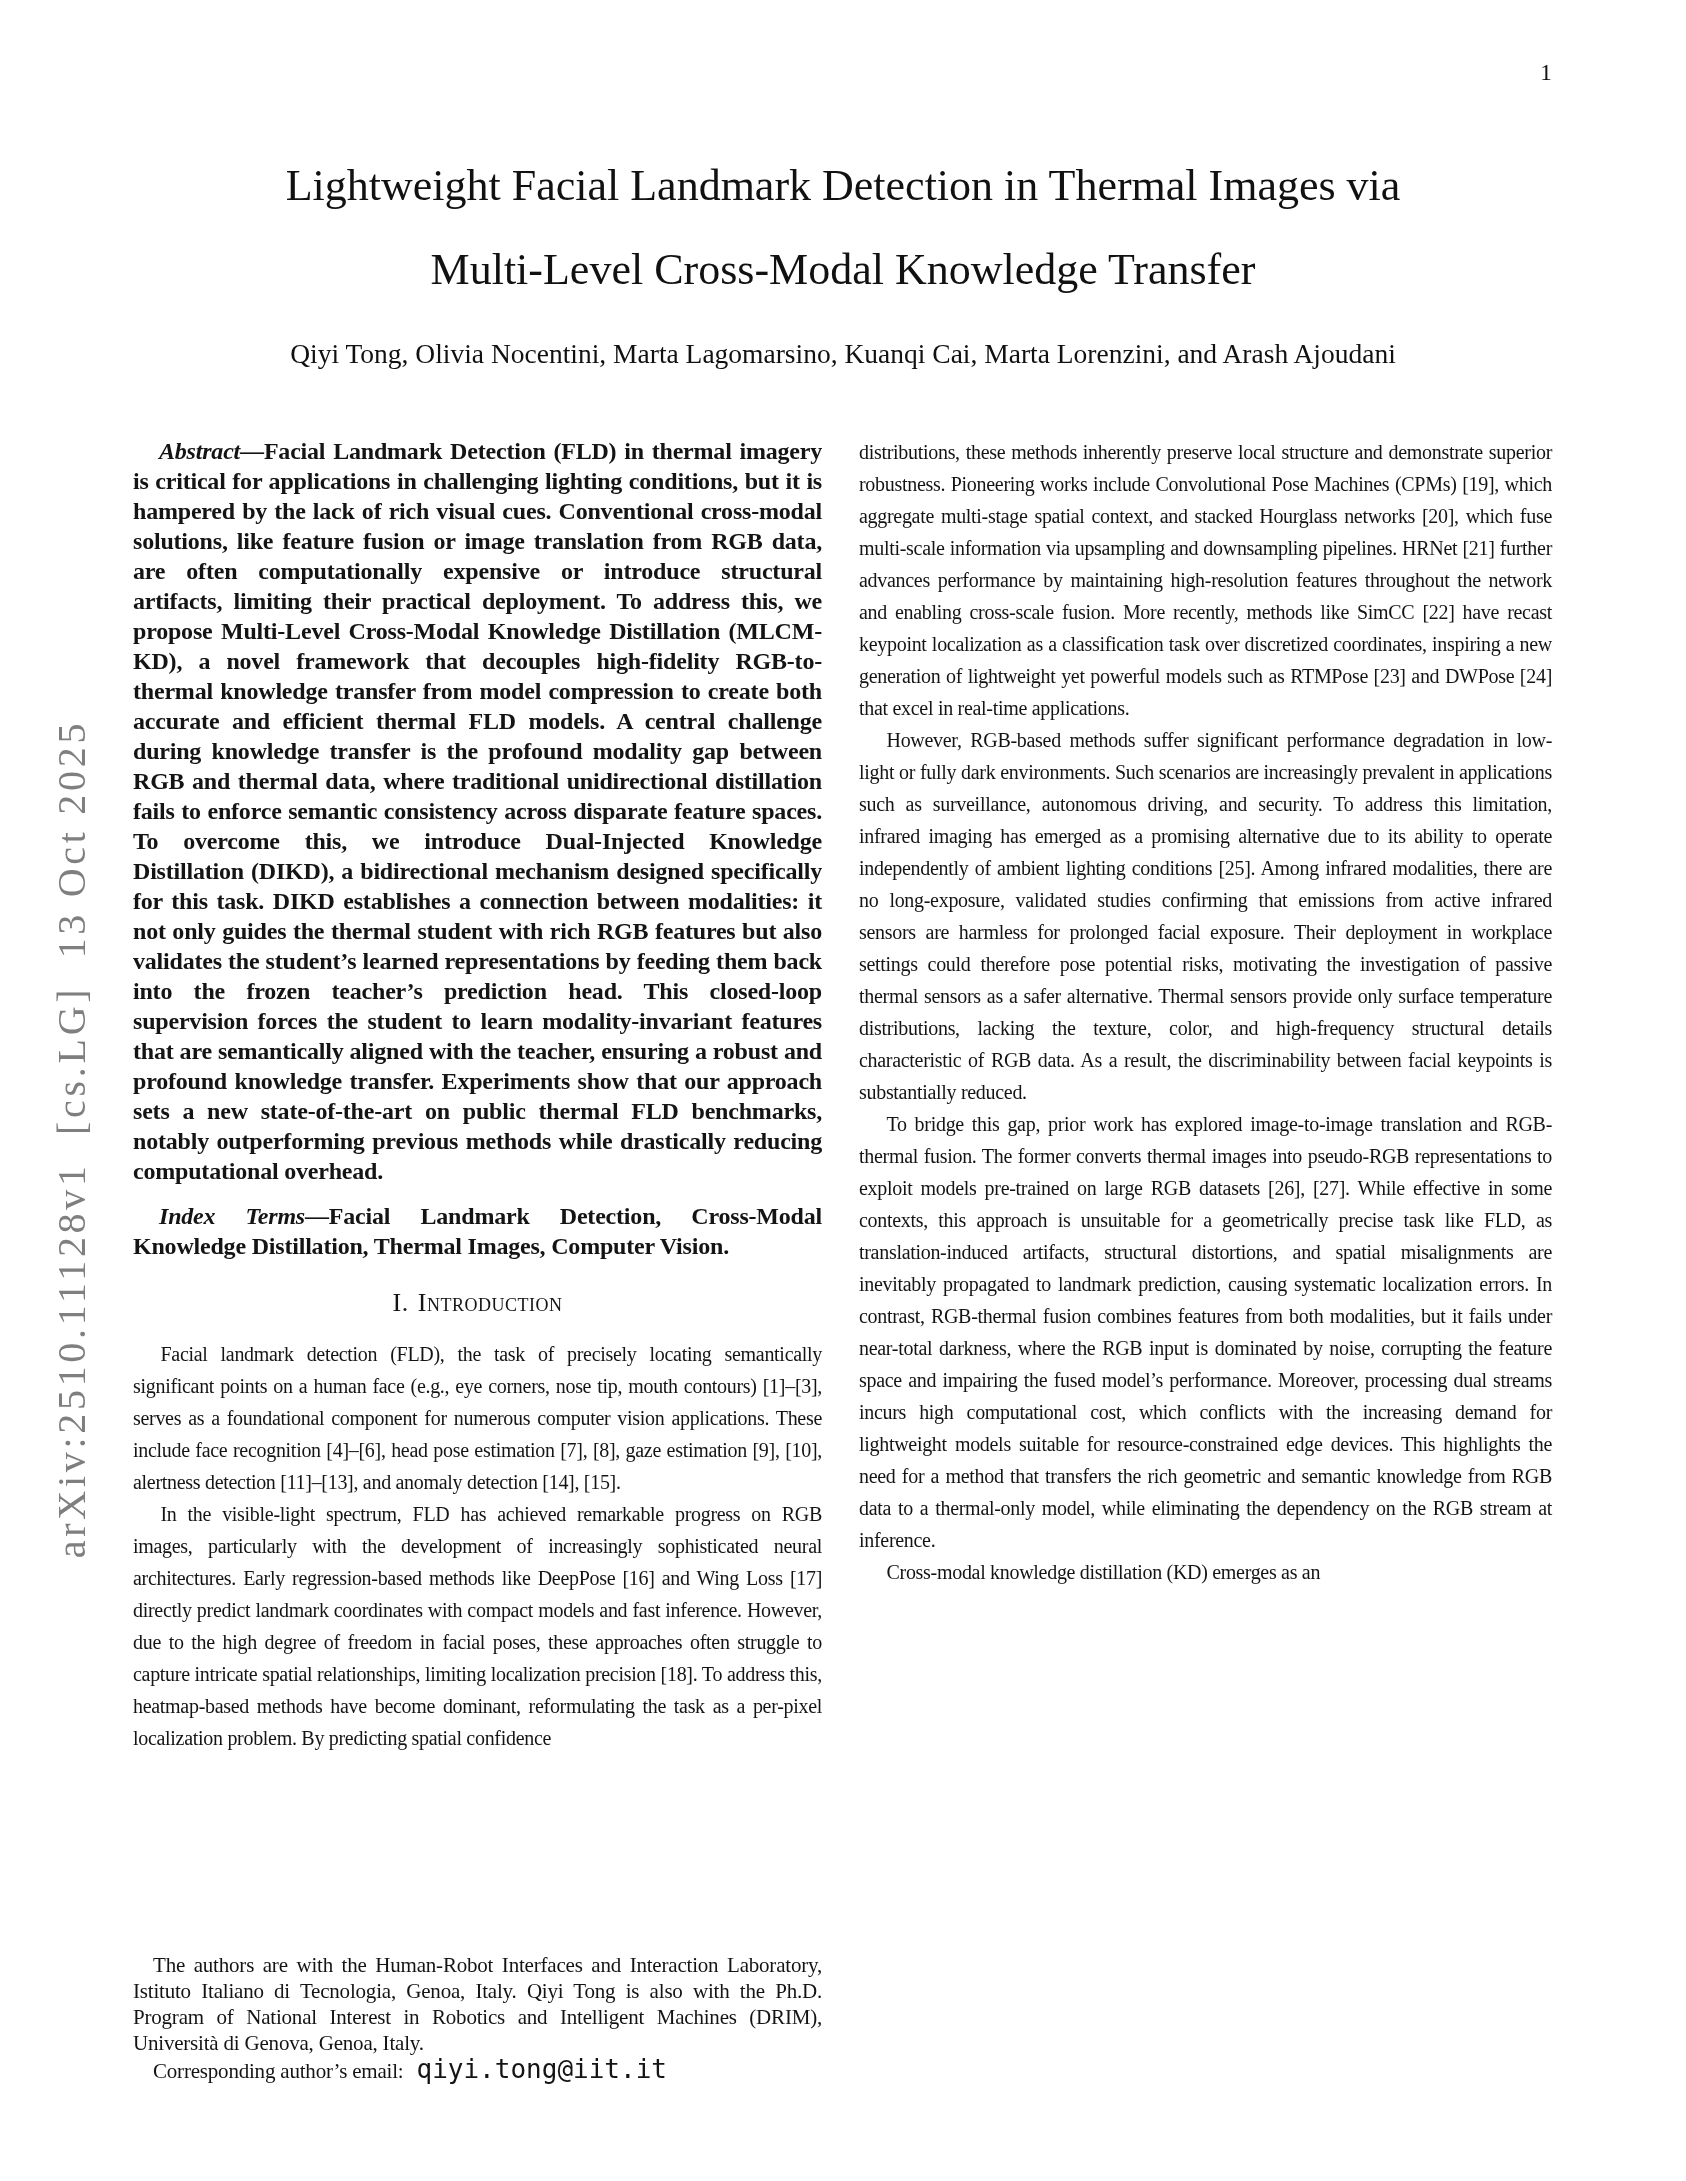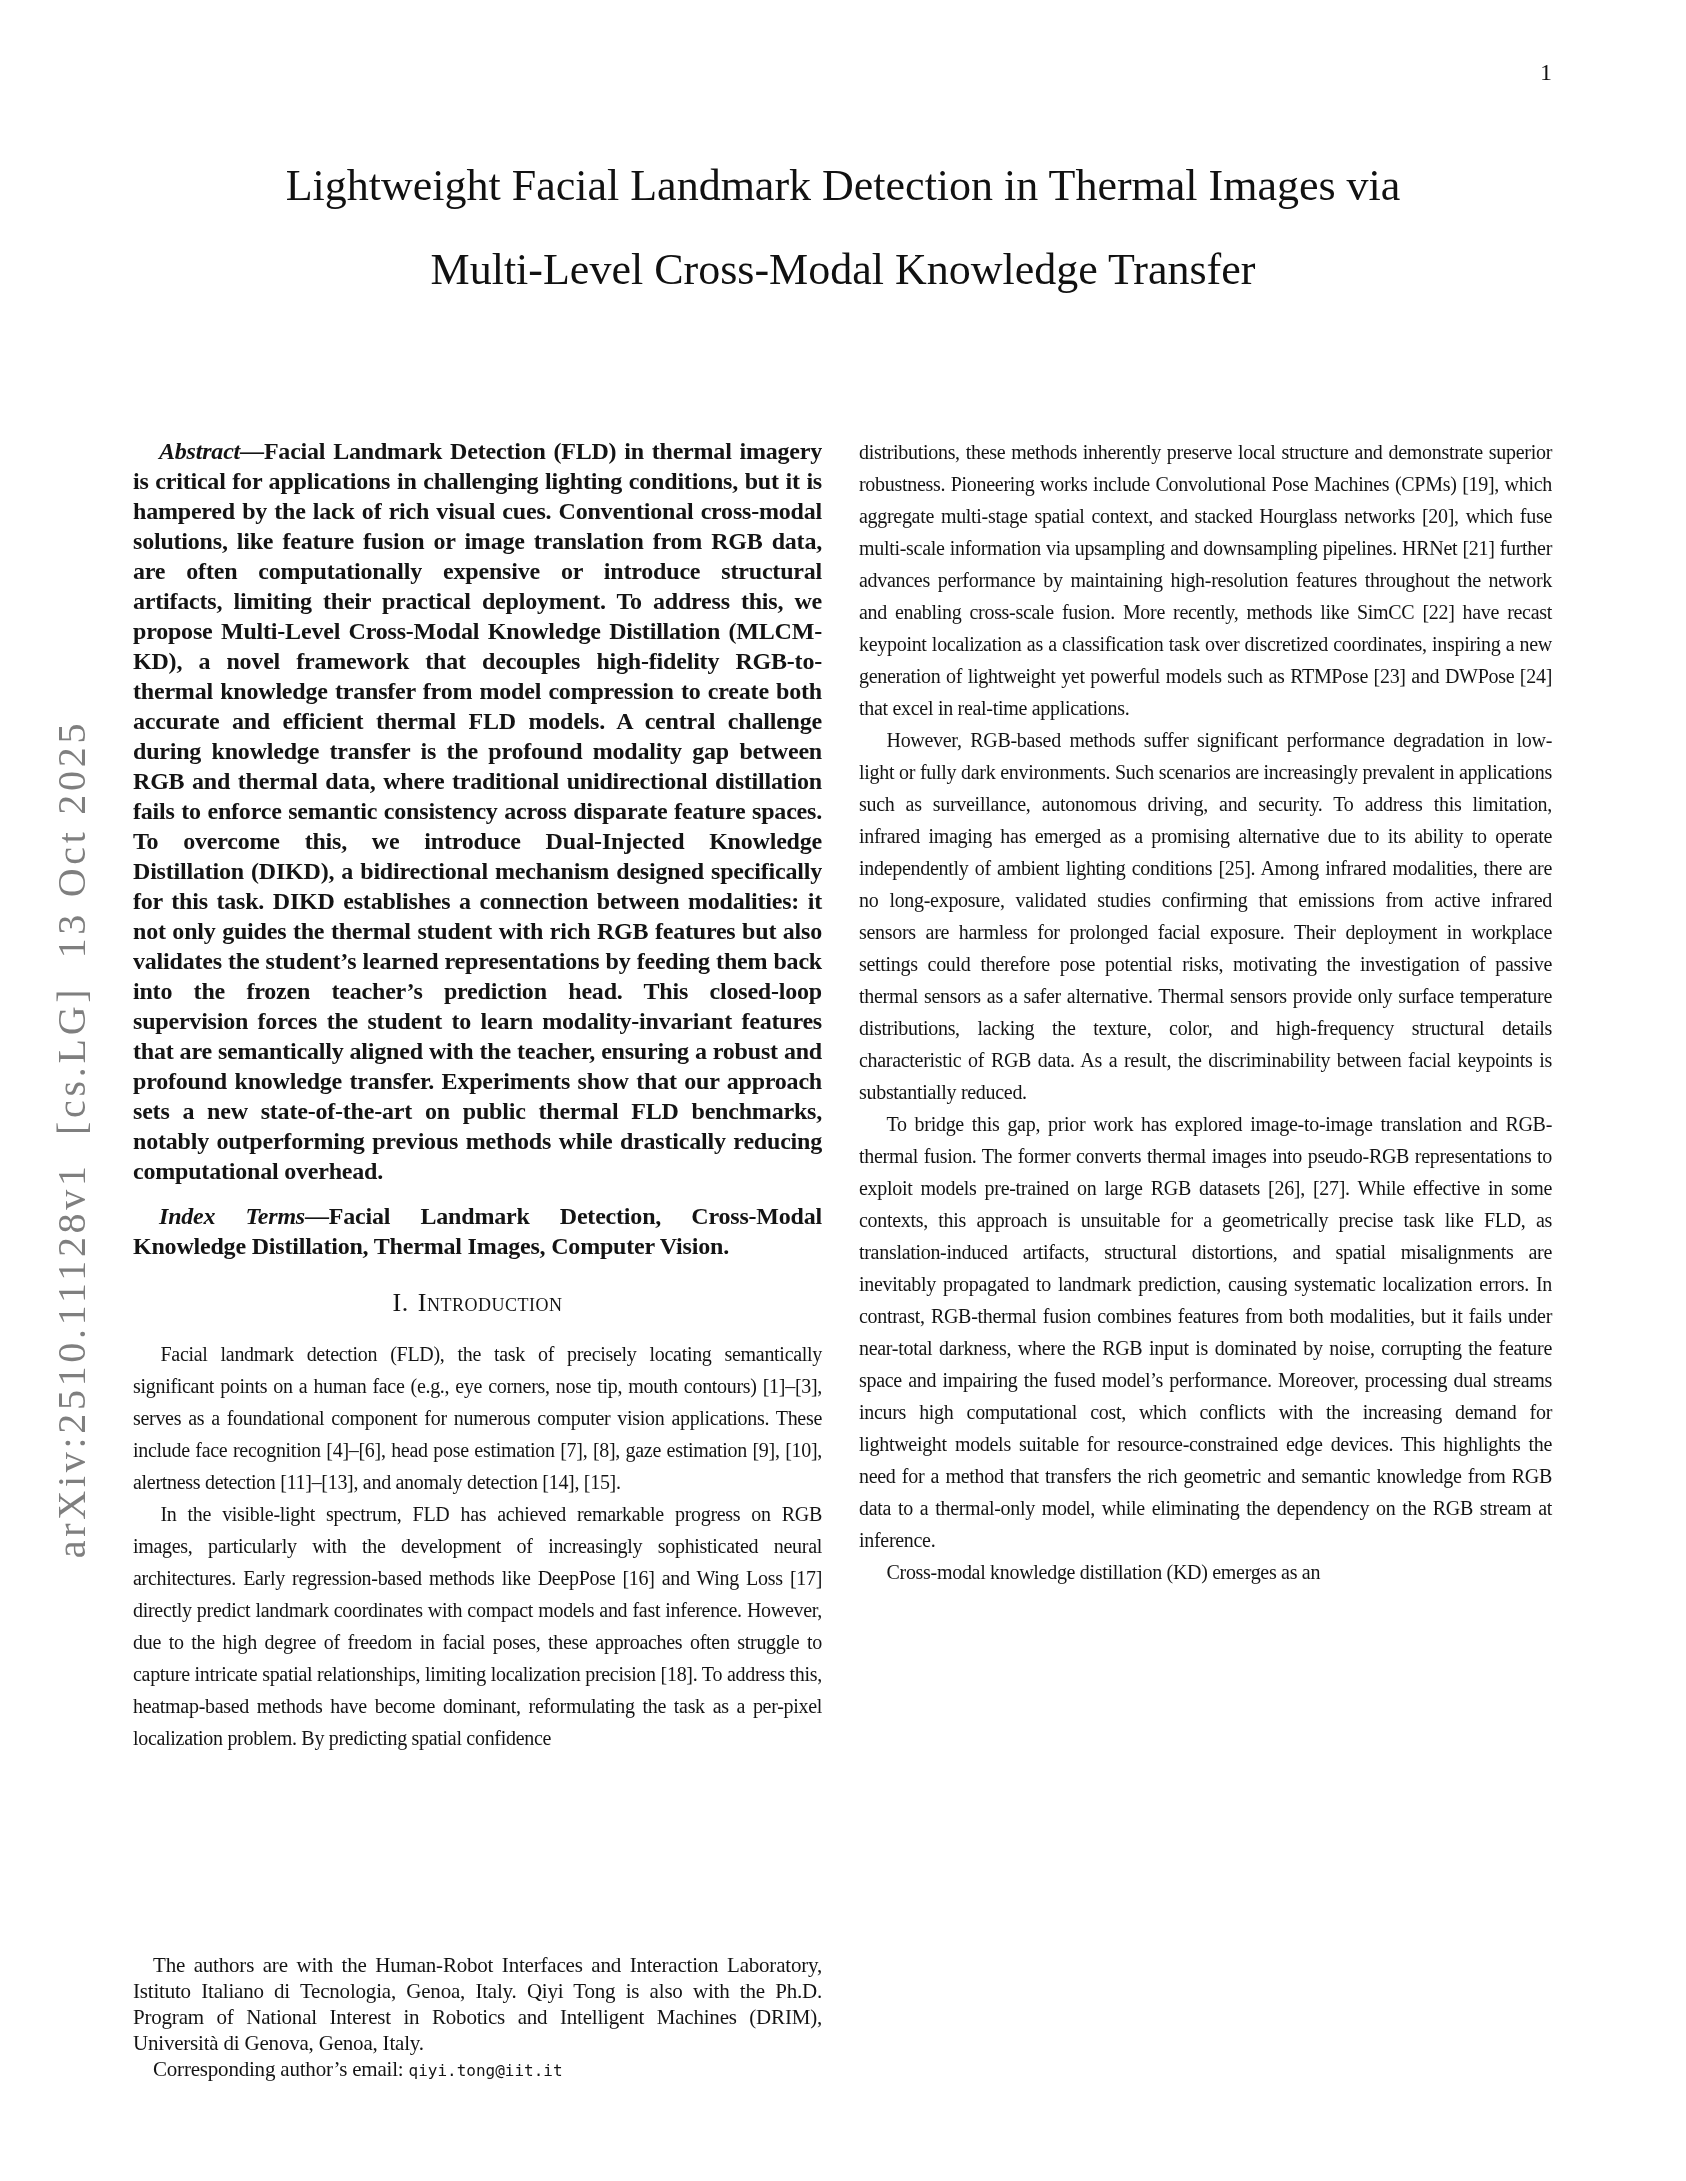--- a/index.html
+++ b/index.html
@@ -104,36 +104,38 @@
   .footnote {
     margin-top: auto;
     padding-top: 24px;
     font-size: 21px;
     line-height: 26px;
     letter-spacing: -0.2px;
   }
   .footnote p { text-indent: 20px; }
   .email-mono {
     font-family: "DejaVu Sans Mono", monospace;
-    font-size: 16px;
+    font-size: 26px;
     letter-spacing: 0;
+    margin-left: 8px;
   }
 </style>
 </head>
 <body>
 
 <div class="page">
 
   <div class="page-number">1</div>
 
   <div class="arxiv-stamp">arXiv:2510.11128v1  [cs.LG]  13 Oct 2025</div>
 
   <header class="paper-header">
     <div class="title-line">Lightweight Facial Landmark Detection in Thermal Images via</div>
     <div class="title-line">Multi-Level Cross-Modal Knowledge Transfer</div>
+    <div class="authors">Qiyi Tong, Olivia Nocentini, Marta Lagomarsino, Kuanqi Cai, Marta Lorenzini, and Arash Ajoudani</div>
   </header>
 
   <div class="columns">
 
     <div class="col col-left">
 
       <p class="abstract-par"><span class="lead-italic">Abstract</span><span>—Facial Landmark Detection (FLD) in thermal imagery is critical for applications in challenging lighting conditions, but it is hampered by the lack of rich visual cues. Conventional cross-modal solutions, like feature fusion or image translation from RGB data, are often computationally expensive or introduce structural artifacts, limiting their practical deployment. To address this, we propose Multi-Level Cross-Modal Knowledge Distillation (MLCM-KD), a novel framework that decouples high-fidelity RGB-to-thermal knowledge transfer from model compression to create both accurate and efficient thermal FLD models. A central challenge during knowledge transfer is the profound modality gap between RGB and thermal data, where traditional unidirectional distillation fails to enforce semantic consistency across disparate feature spaces. To overcome this, we introduce Dual-Injected Knowledge Distillation (DIKD), a bidirectional mechanism designed specifically for this task. DIKD establishes a connection between modalities: it not only guides the thermal student with rich RGB features but also validates the student’s learned representations by feeding them back into the frozen teacher’s prediction head. This closed-loop supervision forces the student to learn modality-invariant features that are semantically aligned with the teacher, ensuring a robust and profound knowledge transfer. Experiments show that our approach sets a new state-of-the-art on public thermal FLD benchmarks, notably outperforming previous methods while drastically reducing computational overhead.</span></p>
 
       <p class="index-par"><span class="lead-italic">Index Terms</span><span>—Facial Landmark Detection, Cross-Modal Knowledge Distillation, Thermal Images, Computer Vision.</span></p>
 

